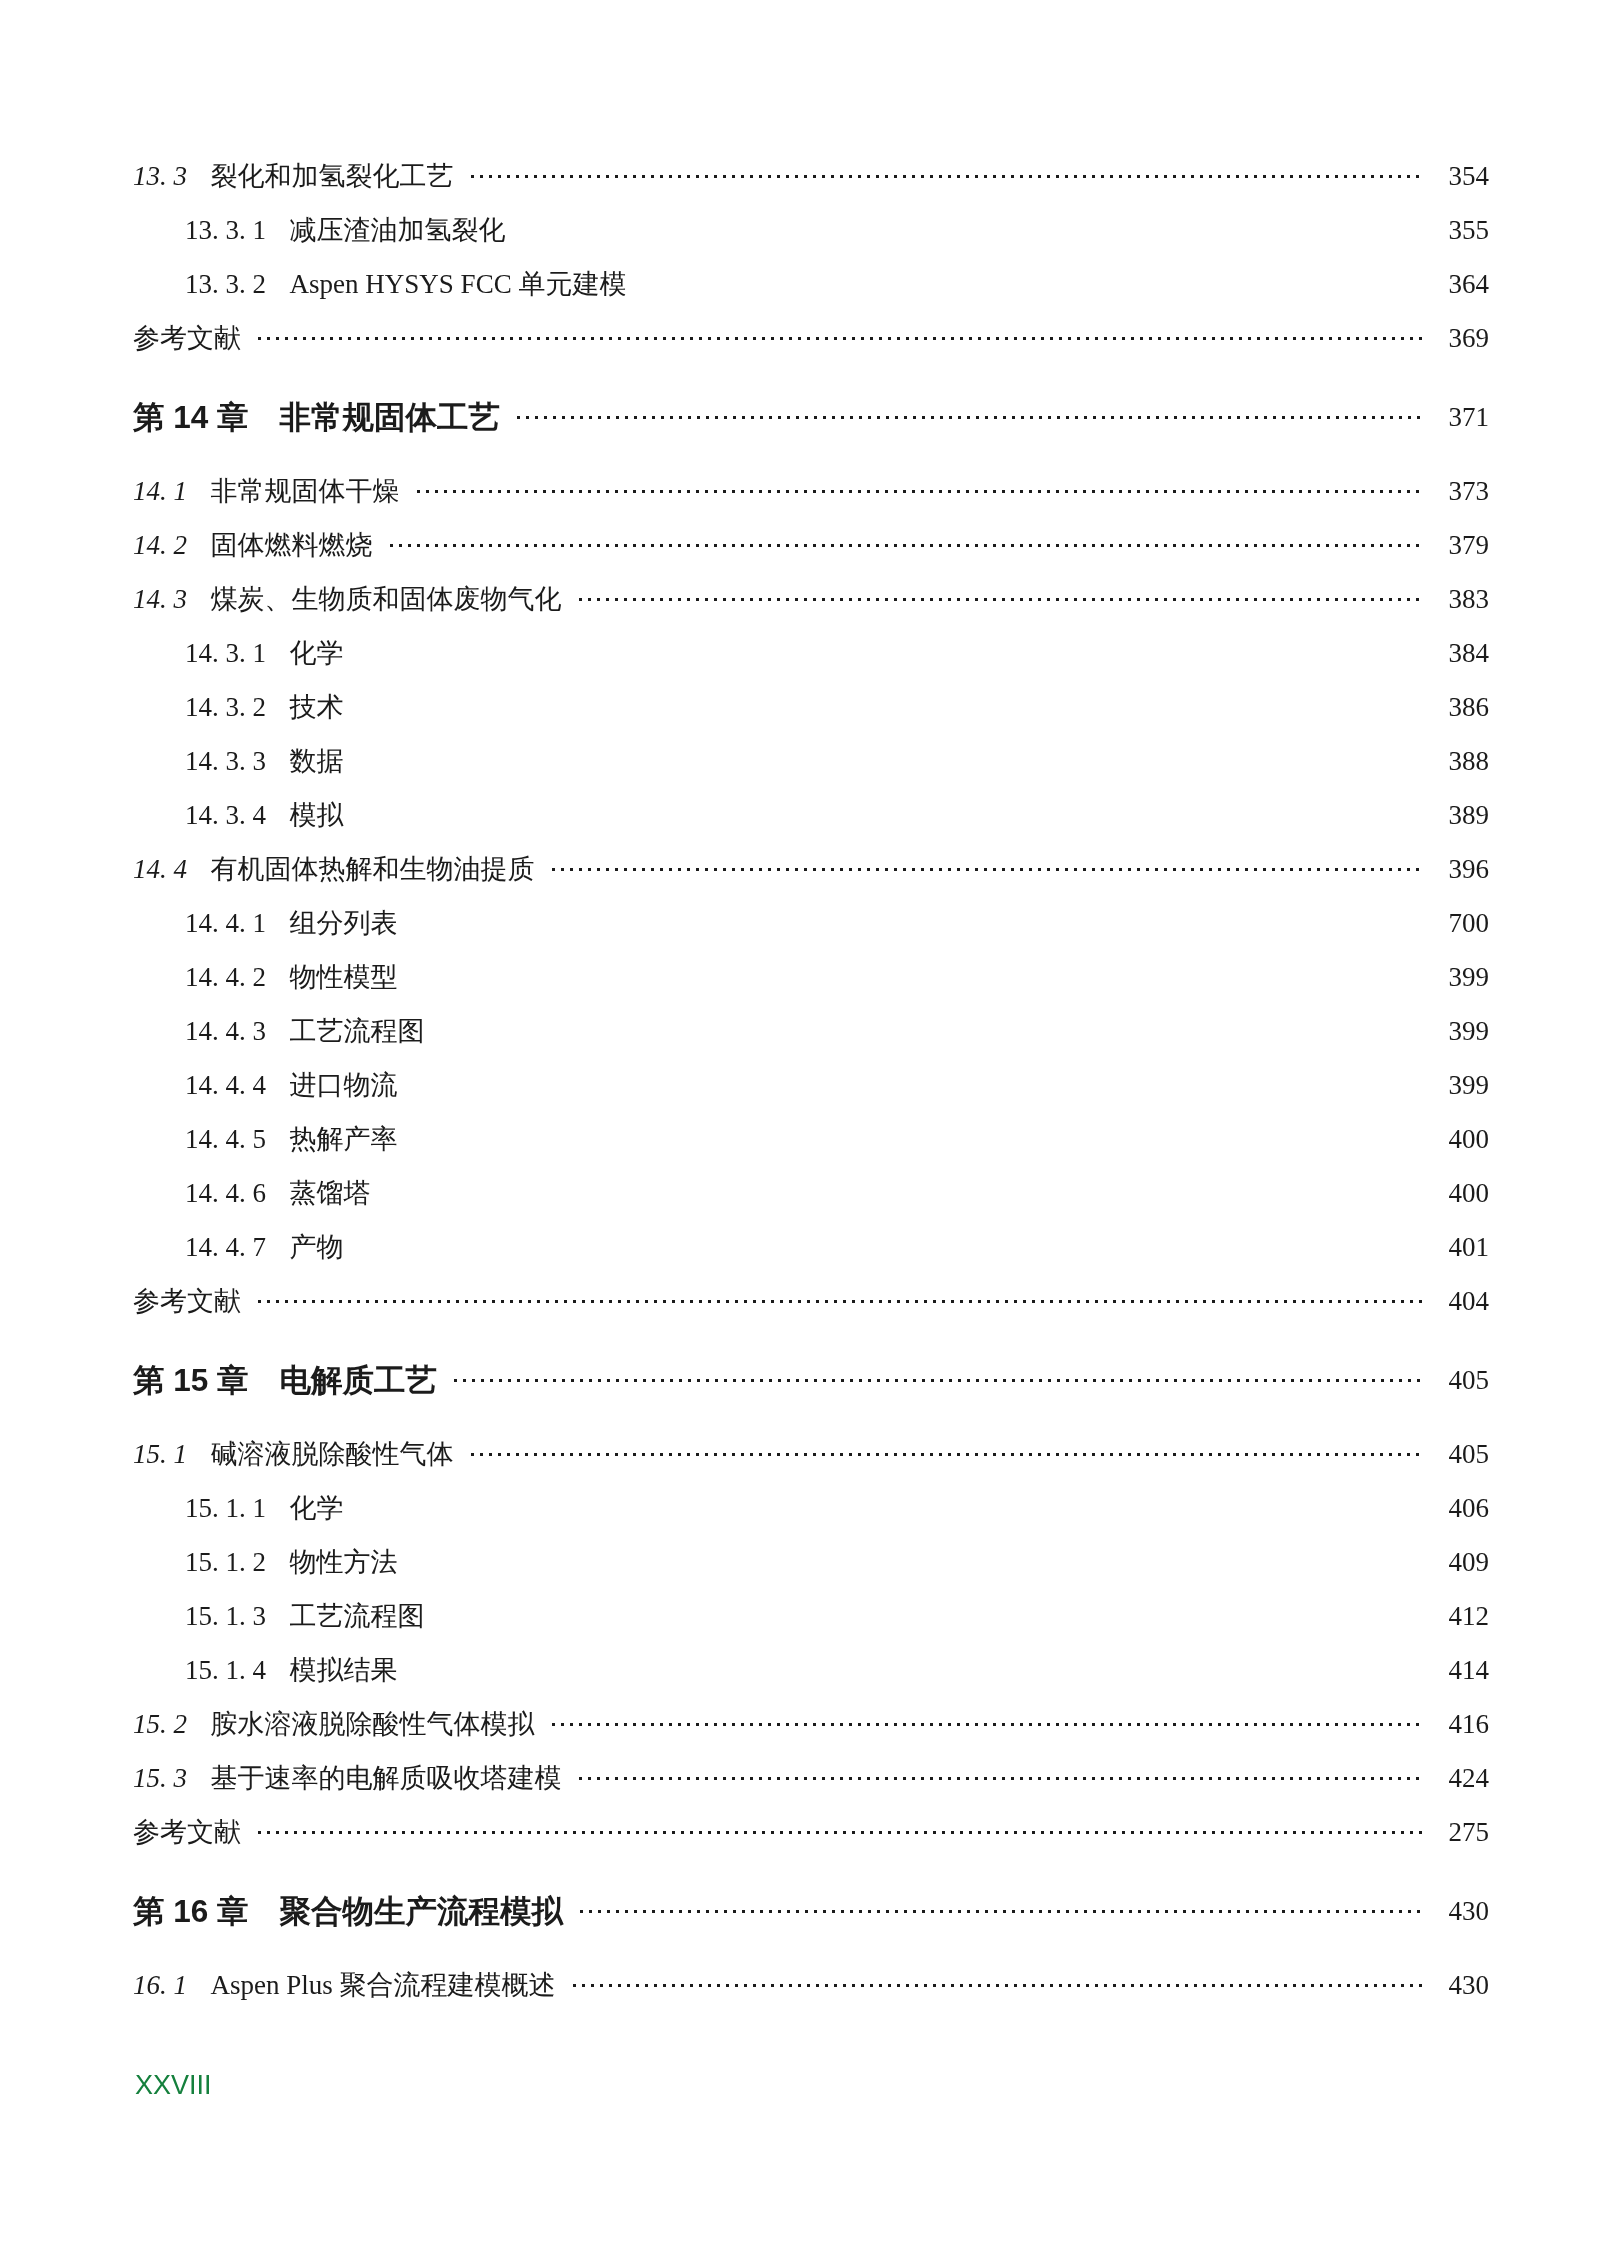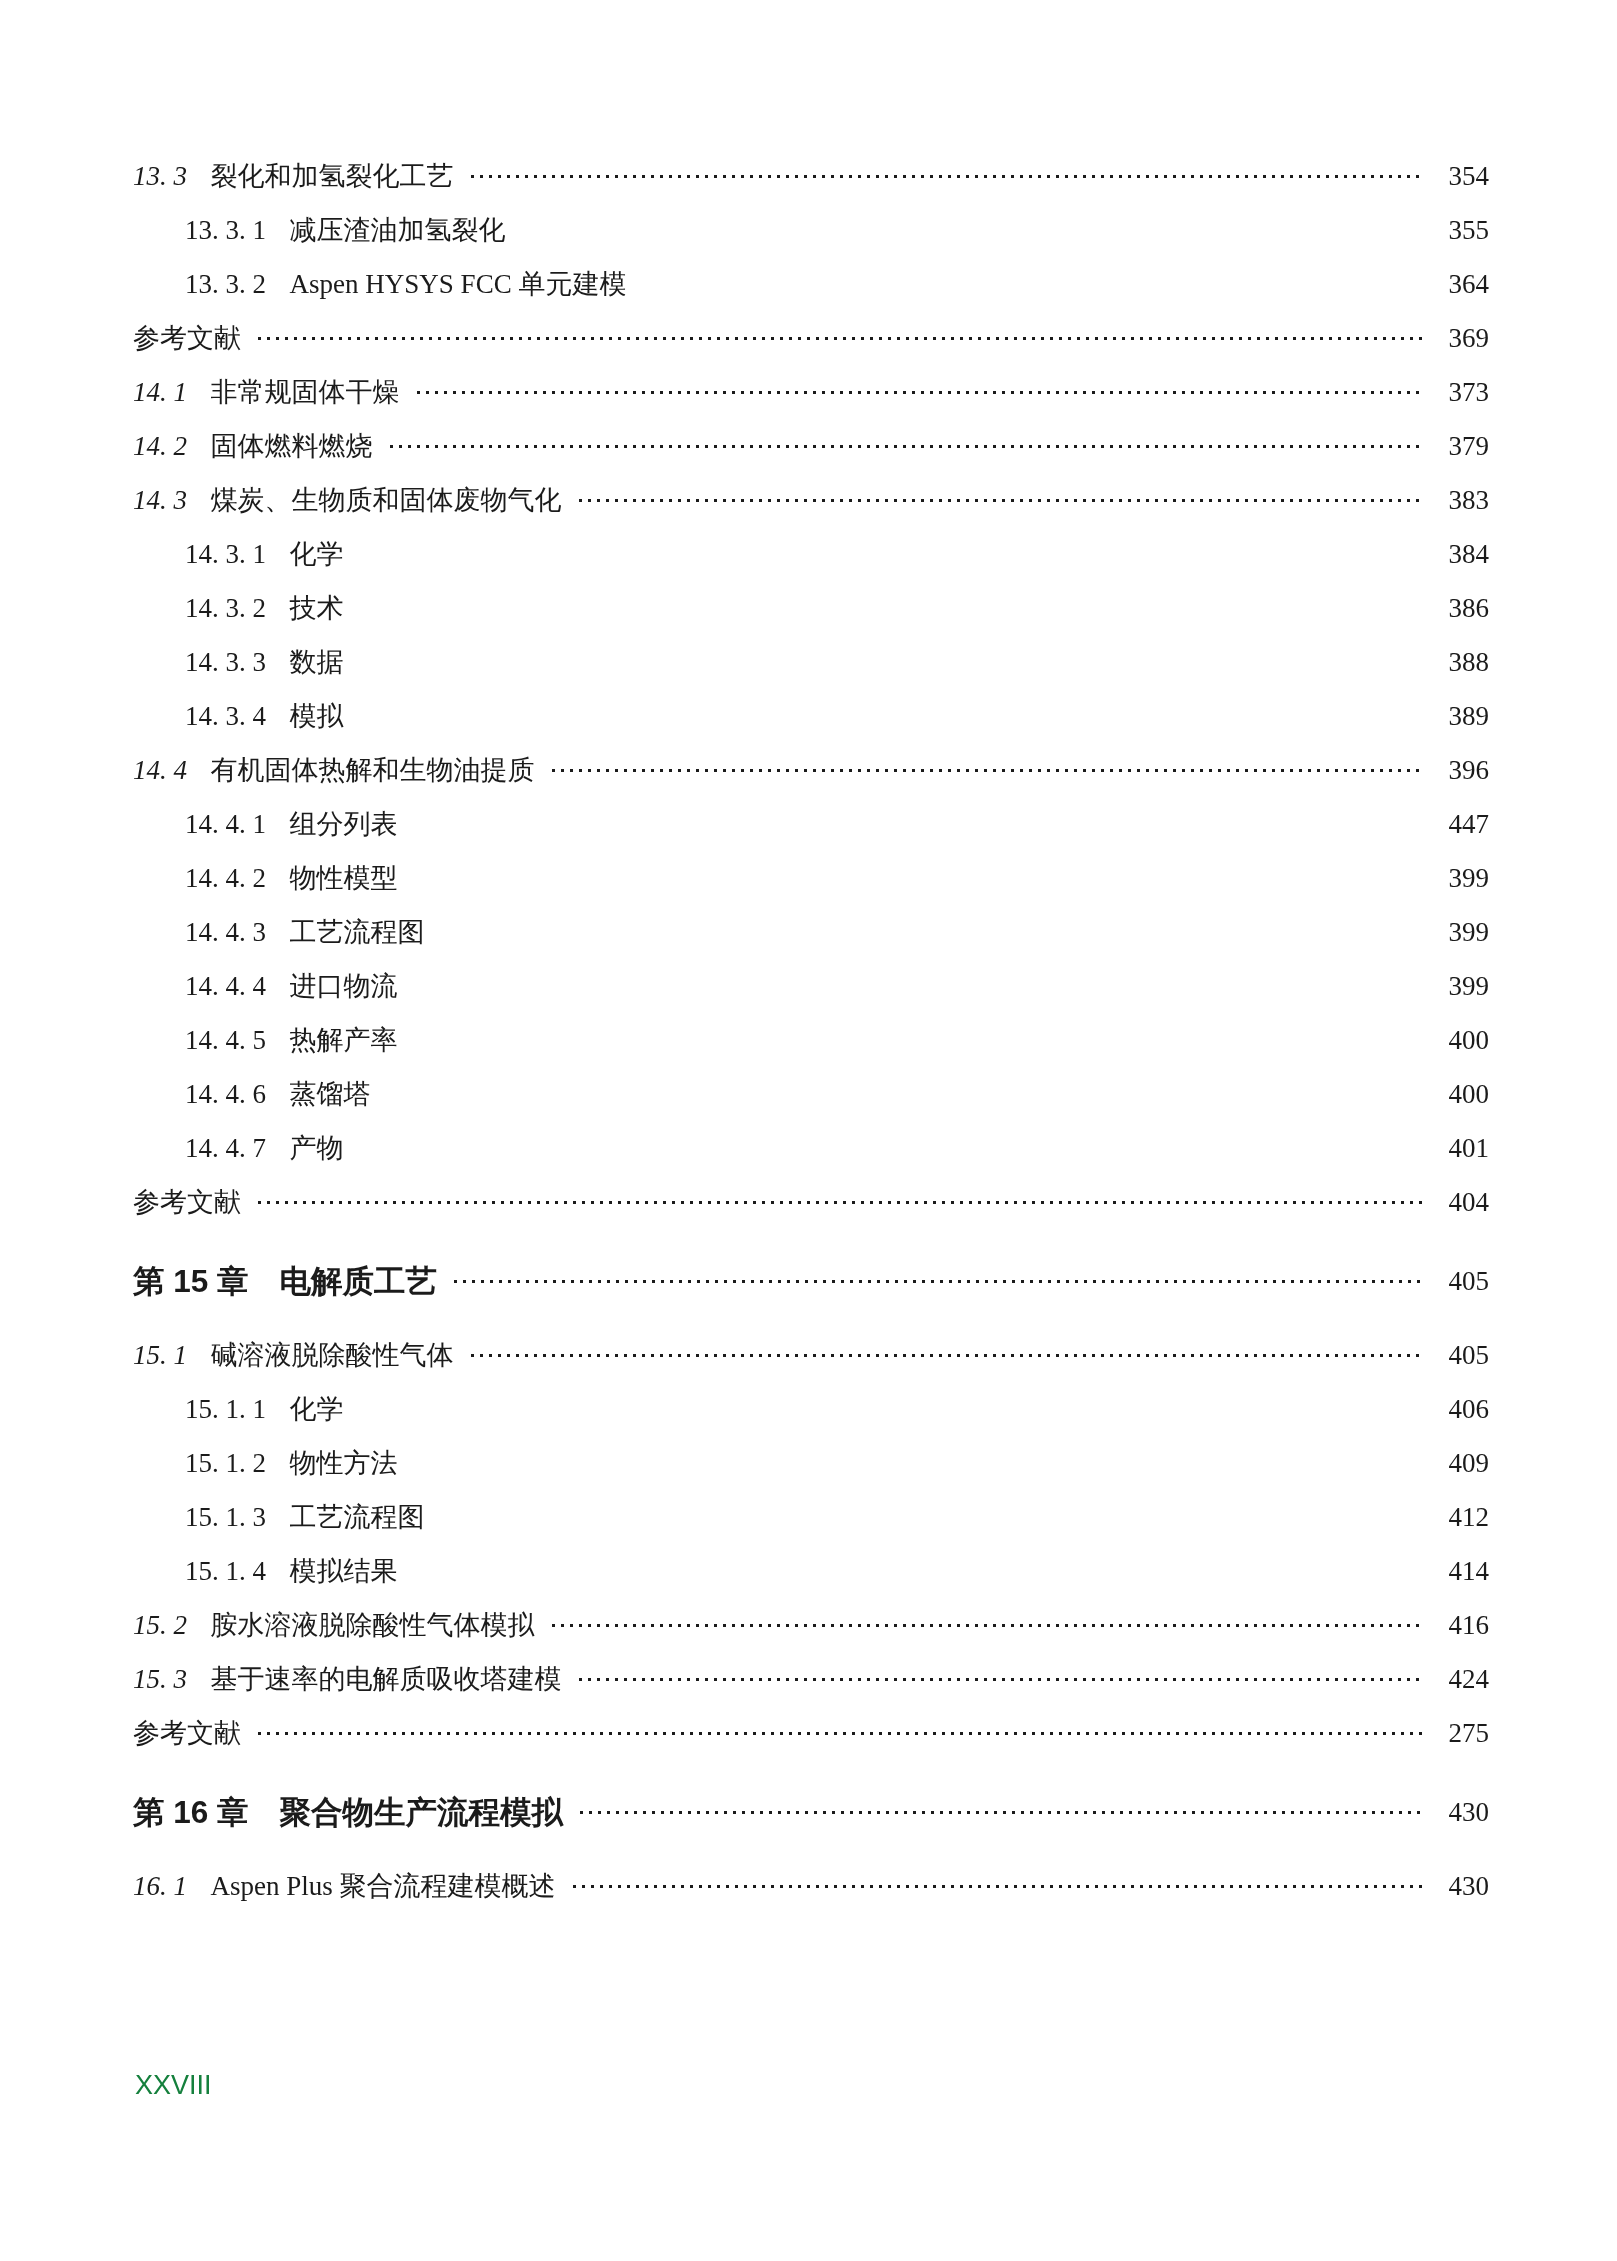--- a/index.html
+++ b/index.html
@@ -76,20 +76,26 @@
       <span class="label">13. 3. 2</span>
       <span class="title">Aspen HYSYS FCC 单元建模</span>
       <span class="leader"></span>
       <span class="pagenum">364</span>
     </div>
     <div class="row refs">
       <span class="title">参考文献</span>
       <span class="leader"></span>
       <span class="pagenum">369</span>
     </div>
+    <div class="row chapter">
+      <span class="label">第 14 章</span>
+      <span class="title">非常规固体工艺</span>
+      <span class="leader"></span>
+      <span class="pagenum">371</span>
+    </div>
     <div class="row section">
       <span class="label">14. 1</span>
       <span class="title">非常规固体干燥</span>
       <span class="leader"></span>
       <span class="pagenum">373</span>
     </div>
     <div class="row section">
       <span class="label">14. 2</span>
       <span class="title">固体燃料燃烧</span>
       <span class="leader"></span>
@@ -128,21 +134,21 @@
     <div class="row section">
       <span class="label">14. 4</span>
       <span class="title">有机固体热解和生物油提质</span>
       <span class="leader"></span>
       <span class="pagenum">396</span>
     </div>
     <div class="row subsection">
       <span class="label">14. 4. 1</span>
       <span class="title">组分列表</span>
       <span class="leader"></span>
-      <span class="pagenum">447</span>
+      <span class="pagenum">700</span>
     </div>
     <div class="row subsection">
       <span class="label">14. 4. 2</span>
       <span class="title">物性模型</span>
       <span class="leader"></span>
       <span class="pagenum">399</span>
     </div>
     <div class="row subsection">
       <span class="label">14. 4. 3</span>
       <span class="title">工艺流程图</span>

